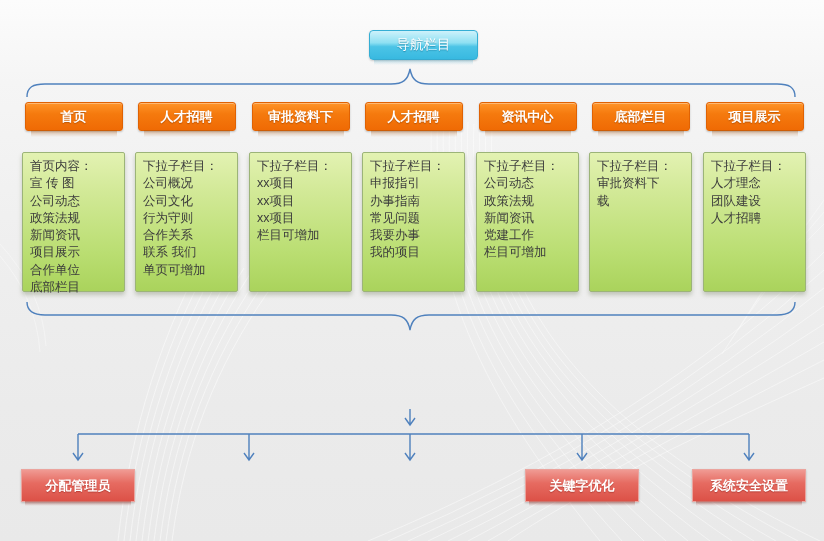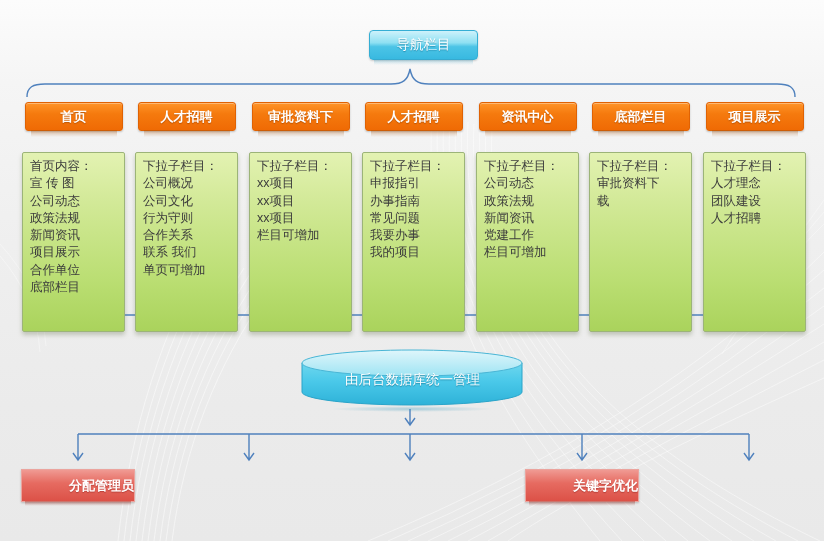--- a/index.html
+++ b/index.html
@@ -18,37 +18,37 @@
 
   
   .col{position:absolute;top:102px;width:103px;z-index:3;}
   .hdr{position:relative;margin:0 auto;width:96px;height:27px;border-radius:3px;
     background:linear-gradient(180deg,#ff9428 0%,#f57a0e 40%,#ef6a04 100%);
     border:1px solid #e06203;display:flex;align-items:center;justify-content:center;
     color:#fff;font-weight:bold;font-size:13px;text-shadow:0 1px 1px rgba(120,50,0,.45);
     box-shadow:inset 0 1px 0 rgba(255,255,255,.35),0 1px 2px rgba(0,0,0,.22);}
   .hdr::after{content:"";position:absolute;left:5px;right:5px;top:100%;height:7px;
     background:linear-gradient(180deg,rgba(170,85,15,.40),rgba(170,85,15,0));}
-  .sub{position:absolute;top:50px;left:0;width:103px;height:180px;box-sizing:border-box;
+  .sub{position:absolute;top:50px;left:0;width:103px;height:140px;box-sizing:border-box;
     background:linear-gradient(180deg,#e3f2b2 0%,#d2e997 28%,#bade72 72%,#aad35c 100%);
     border:1px solid #9cb478;border-radius:2px;padding:5px 7px;
     box-shadow:0 3px 4px rgba(110,120,85,.35);}
   .sub-text{white-space:pre-line;color:#3c3c3c;font-size:12.5px;line-height:17.3px;}
 
   
   .db{position:absolute;left:300px;top:347px;width:225px;height:62px;z-index:3;}
   .db-label{position:absolute;left:0;right:0;top:24px;text-align:center;color:#fff;
     font-size:13.5px;text-shadow:0 1px 1px rgba(0,80,110,.5);}
   .db::after{content:"";position:absolute;left:30px;right:30px;top:59px;height:6px;border-radius:50%;
     background:radial-gradient(ellipse at center,rgba(50,150,185,.35),rgba(50,150,185,0) 70%);}
 
   
   .adm{position:absolute;top:469px;width:114px;height:33px;box-sizing:border-box;z-index:3;
     background:linear-gradient(180deg,#f09a93 0%,#e66b61 42%,#dc5147 100%);
-    border:1px solid #eba49e;display:flex;align-items:center;justify-content:flex-end;
+    border:1px solid #eba49e;display:flex;align-items:center;justify-content:center;
     color:#fff;font-weight:bold;font-size:13px;text-shadow:0 1px 1px rgba(120,20,15,.4);
     box-shadow:0 1px 2px rgba(0,0,0,.22);}
   .adm::after{content:"";position:absolute;left:3px;right:3px;top:100%;height:5px;
     background:linear-gradient(180deg,rgba(160,45,35,.45),rgba(160,45,35,0));}
 </style>
 </head>
 <body>
 
 <div class="stage">
 
@@ -197,39 +197,24 @@
         <span>项目展示</span>
       </div>
     <div class="sub">
         <div class="sub-text">下拉子栏目：
 人才理念
 团队建设
 人才招聘</div>
       </div>
   </div>
 
-  <div class="db">
-    <svg width="225" height="62">
-      <defs>
-        <linearGradient id="cylBody" x1="0" y1="0" x2="0" y2="1">
-          <stop offset="0%" stop-color="#6ed7ee"></stop>
-          <stop offset="45%" stop-color="#49c8e9"></stop>
-          <stop offset="100%" stop-color="#2eb2d8"></stop>
-        </linearGradient>
-        <linearGradient id="cylTop" x1="0" y1="0" x2="0" y2="1">
-          <stop offset="0%" stop-color="#dff6fb"></stop>
-          <stop offset="100%" stop-color="#9fe4f3"></stop>
-        </linearGradient>
-      </defs>
-      <path d="M2,16 L2,45 A110,13 0 0 0 222,45 L222,16" fill="url(#cylBody)" stroke="#2aa4c9" stroke-width="1"></path>
-      <ellipse cx="112" cy="16" rx="110" ry="13" fill="url(#cylTop)" stroke="#49b6d6" stroke-width="1"></ellipse>
-    </svg>
-    <div class="db-label">由后台数据库统一管理</div>
-  </div>
 
   <div class="adm" style="left:21px">
       <span>分配管理员</span>
     </div>
   <div class="adm" style="left:525px">
       <span>关键字优化</span>
     </div>
+  <div class="adm" style="left:692px">
+      <span>系统安全设置</span>
+    </div>
 
 </div>
 
 </body></html>

